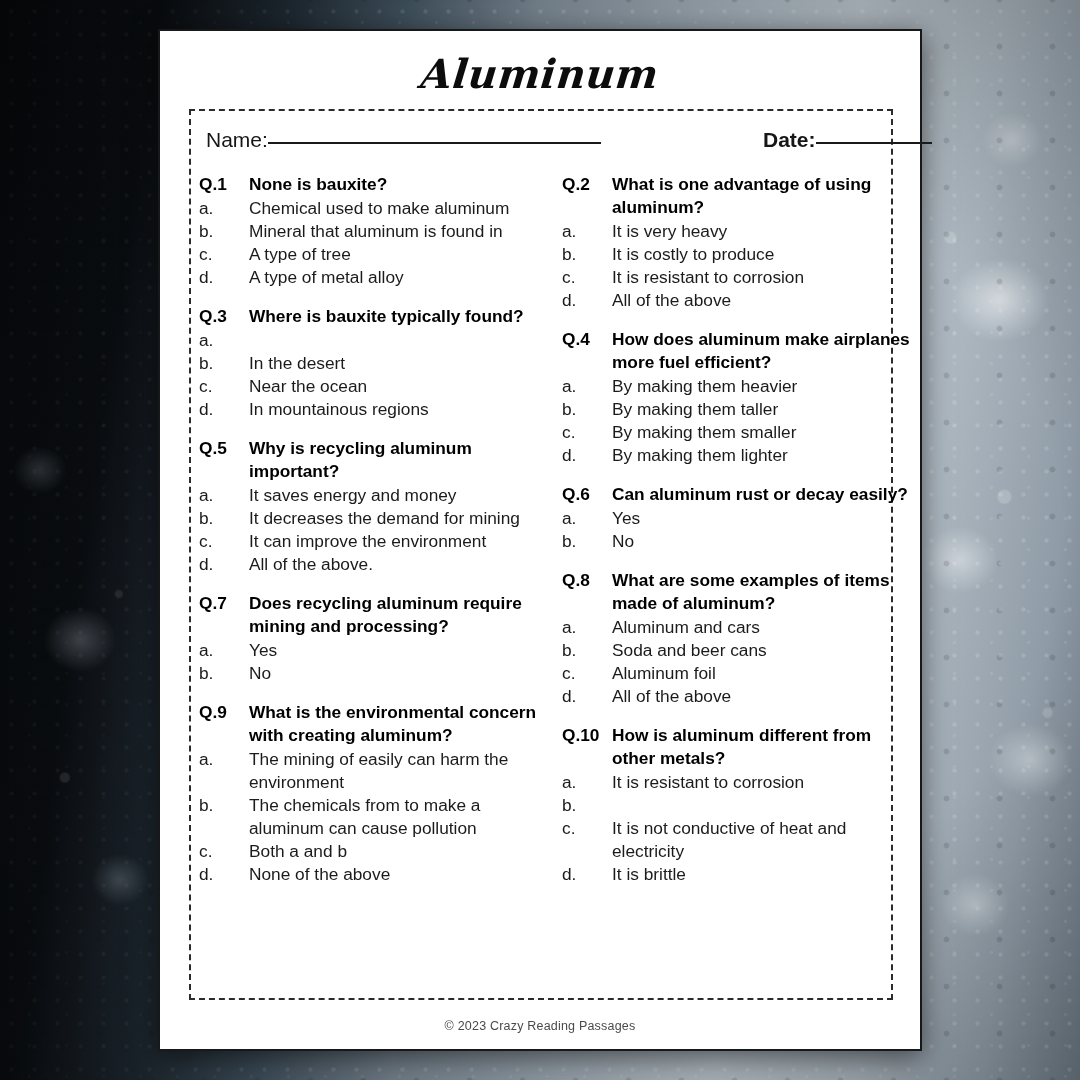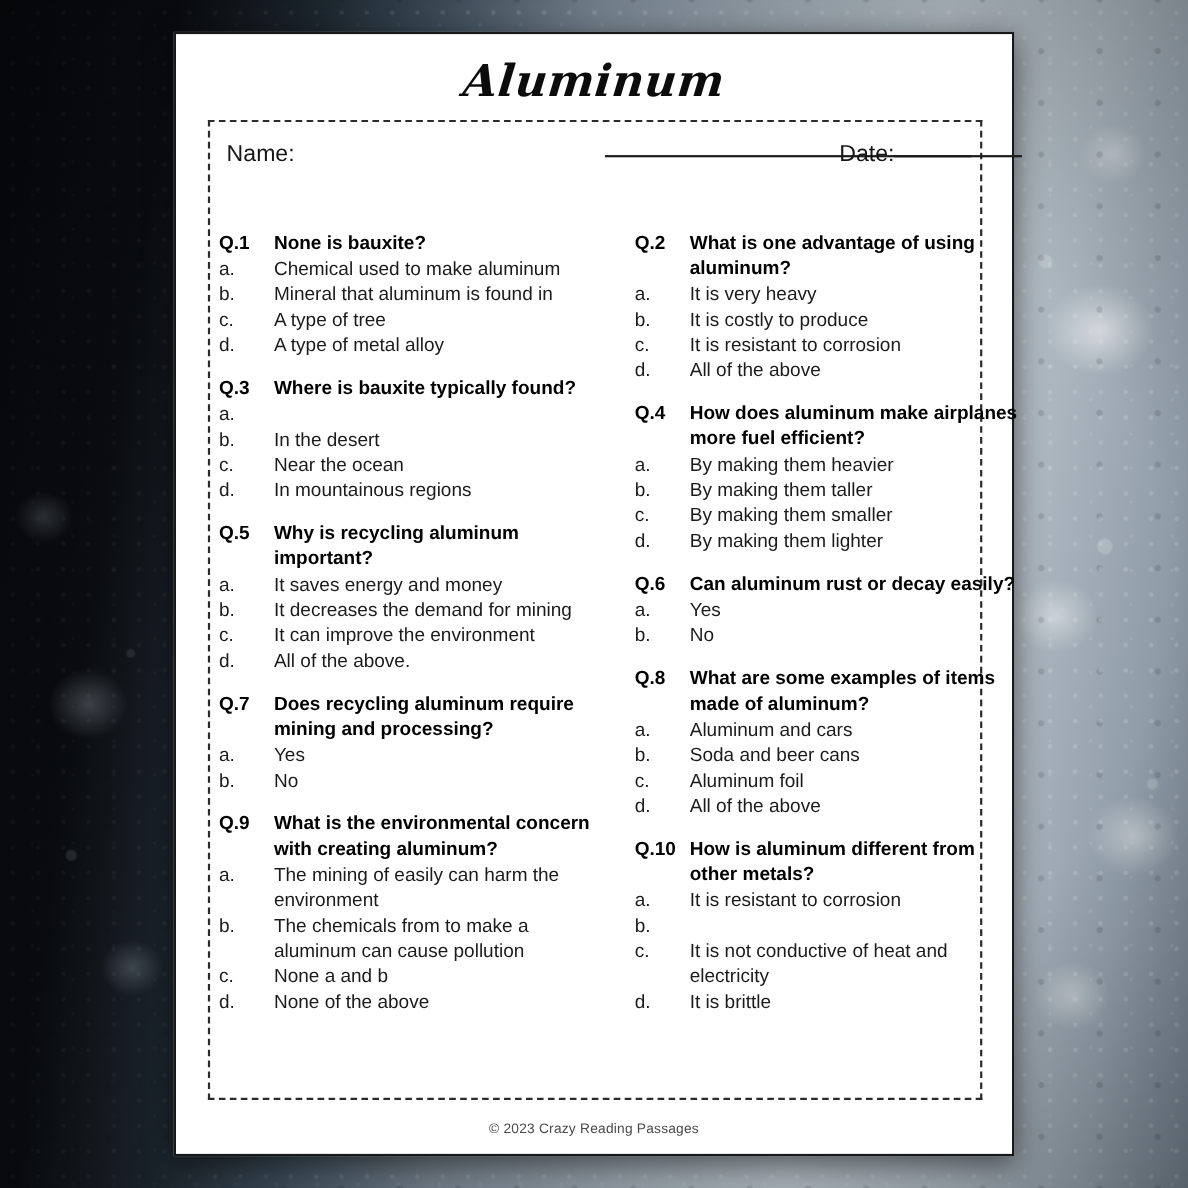--- a/index.html
+++ b/index.html
@@ -112,49 +112,48 @@
   #namedate-row {
     position: absolute;
     left: 15px;
     right: 8px;
     top: 17px;
     height: 30px;
     display: flex;
     align-items: baseline;
     font-size: 21px;
     color: #161616;
-    justify-content: space-between;
   }
   .field-label { white-space: nowrap; }
   .rule {
     display: inline-block;
     border-bottom: 2px solid #1a1a1a;
     height: 0;
     position: relative;
     top: -3px;
   }
   #name-rule { width: 333px; }
   #date-rule { width: 116px; }
   #date-field {
     position: absolute;
     left: 557px;
     display: flex;
     align-items: baseline;
+    font-weight: bold;
   }
 
   
   #columns {
     position: absolute;
     left: 8px;
     right: 4px;
     top: 62px;
     bottom: 4px;
     display: flex;
-    gap: 27px;
-    margin-top: 36px;
+    gap: 12px;
   }
   .col {
     width: 351px;
     flex: 0 0 351px;
   }
   .qblock { margin-bottom: 16px; }
   .qhead {
     display: flex;
     font-weight: 700;
     font-size: 17.3px;
@@ -307,21 +306,21 @@
           <div class="opt">
             <span class="optkey">a.</span>
             <span class="opttext">The mining of easily can harm the environment</span>
           </div>
           <div class="opt">
             <span class="optkey">b.</span>
             <span class="opttext">The chemicals from to make a aluminum can cause pollution</span>
           </div>
           <div class="opt">
             <span class="optkey">c.</span>
-            <span class="opttext">None a and b</span>
+            <span class="opttext">Both a and b</span>
           </div>
           <div class="opt">
             <span class="optkey">d.</span>
             <span class="opttext">None of the above</span>
           </div>
         </div>
 
       </div>
 
       <div class="col">

